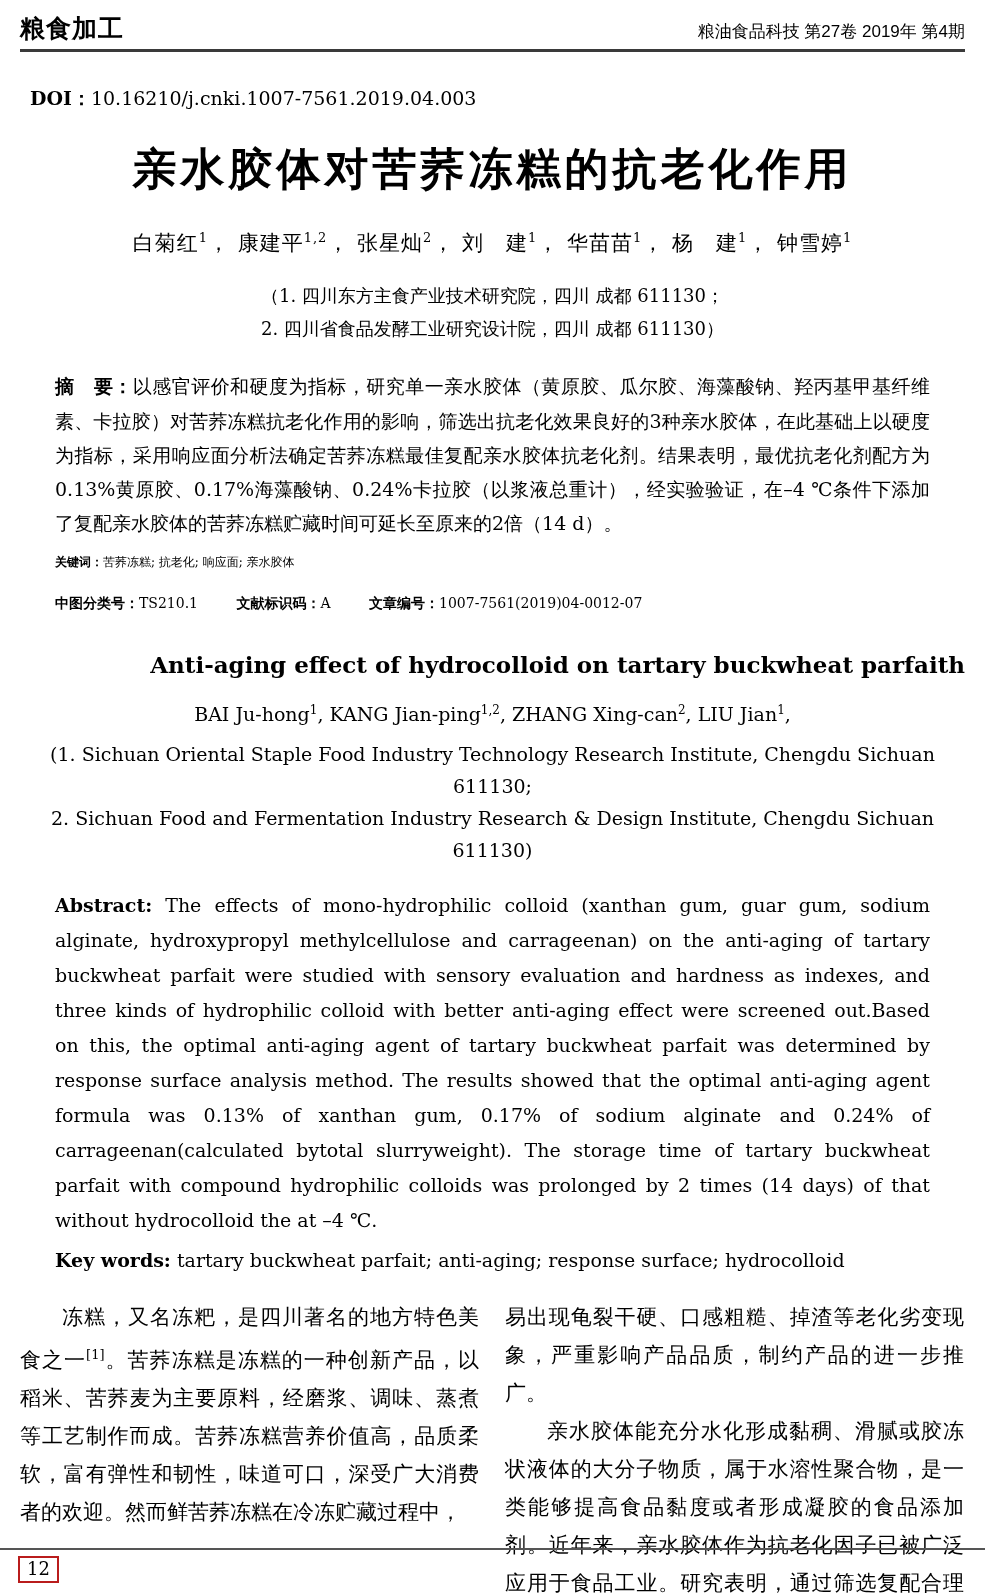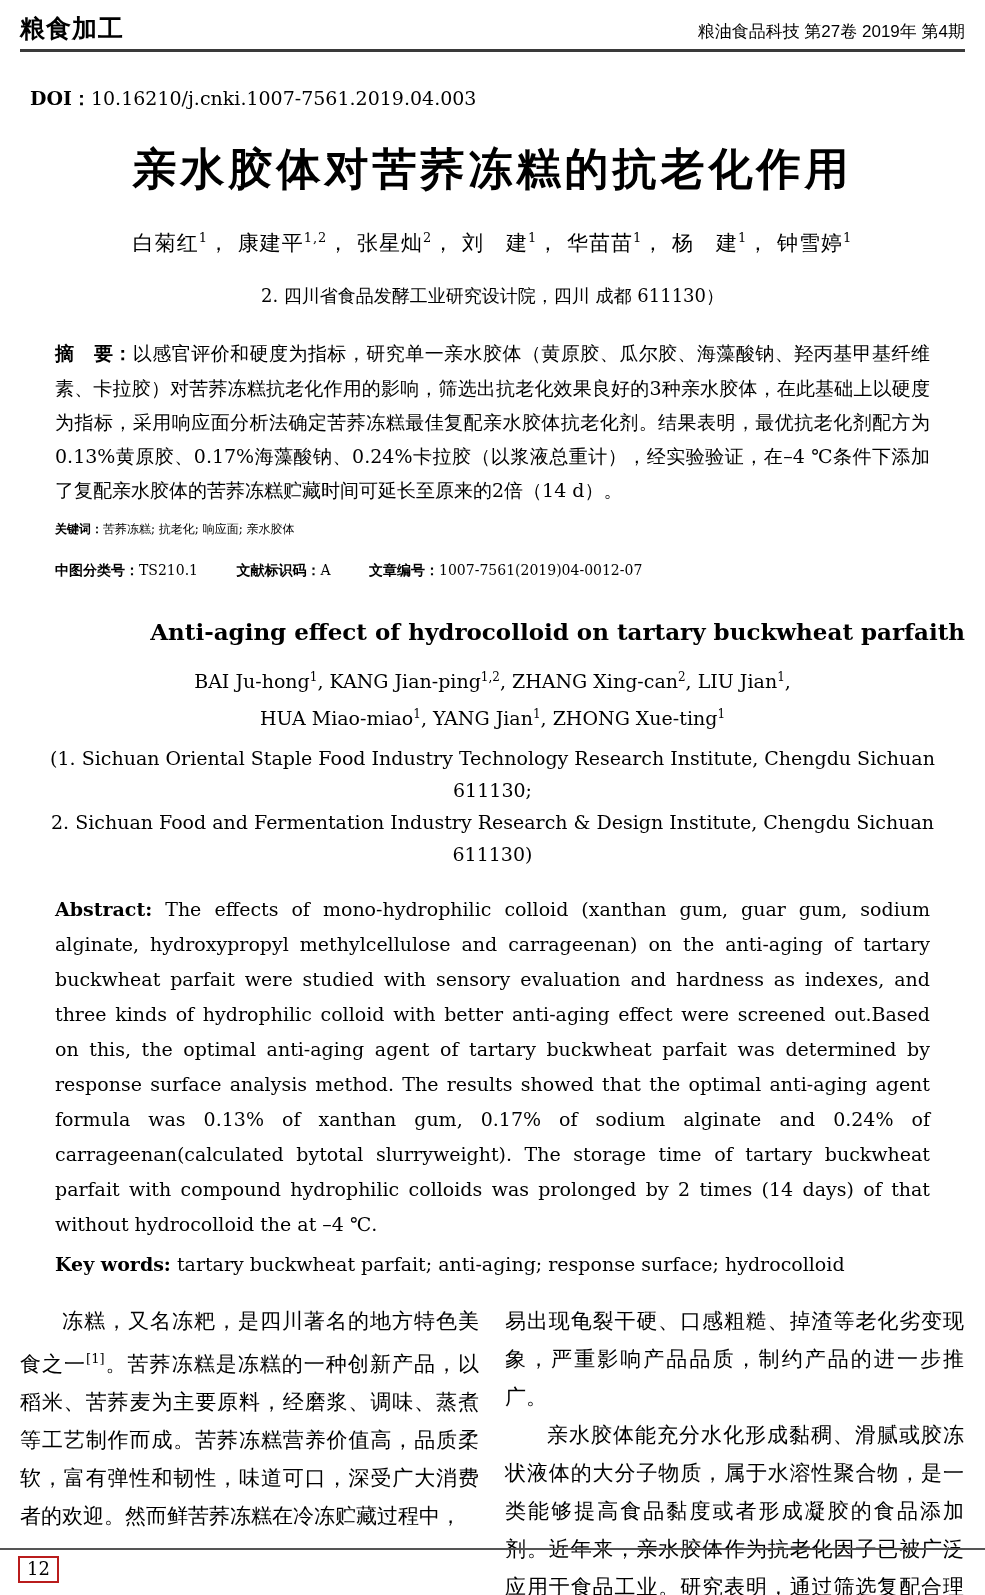--- a/index.html
+++ b/index.html
@@ -80,20 +80,21 @@
     <span><span>白菊红</span><sup>1</sup><span>，</span></span>
     <span><span>康建平</span><sup>1,2</sup><span>，</span></span>
     <span><span>张星灿</span><sup>2</sup><span>，</span></span>
     <span><span>刘　建</span><sup>1</sup><span>，</span></span>
     <span><span>华苗苗</span><sup>1</sup><span>，</span></span>
     <span><span>杨　建</span><sup>1</sup><span>，</span></span>
     <span><span>钟雪婷</span><sup>1</sup><span></span></span>
   </div>
 
   <div class="affil-cn">
+    <div>（1. 四川东方主食产业技术研究院，四川 成都 611130；</div>
     <div>2. 四川省食品发酵工业研究设计院，四川 成都 611130）</div>
   </div>
 
   <div class="abs-cn">
     <span class="lbl">摘　要：</span><span>以感官评价和硬度为指标，研究单一亲水胶体（黄原胶、瓜尔胶、海藻酸钠、羟丙基甲基纤维素、卡拉胶）对苦荞冻糕抗老化作用的影响，筛选出抗老化效果良好的3种亲水胶体，在此基础上以硬度为指标，采用响应面分析法确定苦荞冻糕最佳复配亲水胶体抗老化剂。结果表明，最优抗老化剂配方为0.13%黄原胶、0.17%海藻酸钠、0.24%卡拉胶（以浆液总重计），经实验验证，在–4 ℃条件下添加了复配亲水胶体的苦荞冻糕贮藏时间可延长至原来的2倍（14 d）。</span>
   </div>
 
   <div class="kw-cn">
     <span class="lbl">关键词：</span><span>苦荞冻糕; 抗老化; 响应面; 亲水胶体</span>
   </div>
@@ -105,25 +106,20 @@
   </div>
 
   <div class="title-en">Anti-aging effect of hydrocolloid on tartary buckwheat parfaith</div>
 
   <div class="authors-en">
     <div>
       <span><span>BAI Ju-hong</span><sup>1</sup><span>, </span></span>
       <span><span>KANG Jian-ping</span><sup>1,2</sup><span>, </span></span>
       <span><span>ZHANG Xing-can</span><sup>2</sup><span>, </span></span>
       <span><span>LIU Jian</span><sup>1</sup><span>,</span></span>
-    </div>
-    <div>
-      <span><span>HUA Miao-miao</span><sup>1</sup><span>, </span></span>
-      <span><span>YANG Jian</span><sup>1</sup><span>, </span></span>
-      <span><span>ZHONG Xue-ting</span><sup>1</sup><span></span></span>
     </div>
   </div>
 
   <div class="affil-en">
     <div>(1. Sichuan Oriental Staple Food Industry Technology Research Institute, Chengdu Sichuan 611130;</div>
     <div>2. Sichuan Food and Fermentation Industry Research &amp; Design Institute, Chengdu Sichuan 611130)</div>
   </div>
 
   <div class="abs-en">
     <span class="lbl">Abstract:</span><span> The effects of mono-hydrophilic colloid (xanthan gum, guar gum, sodium alginate, hydroxypropyl methylcellulose and carrageenan) on the anti-aging of tartary buckwheat parfait were studied with sensory evaluation and hardness as indexes, and three kinds of hydrophilic colloid with better anti-aging effect were screened out.Based on this, the optimal anti-aging agent of tartary buckwheat parfait was determined by response surface analysis method. The results showed that the optimal anti-aging agent formula was 0.13% of xanthan gum, 0.17% of sodium alginate and 0.24% of carrageenan(calculated bytotal slurryweight). The storage time of tartary buckwheat parfait with compound hydrophilic colloids was prolonged by 2 times (14 days) of that without hydrocolloid the at –4 ℃.</span>

